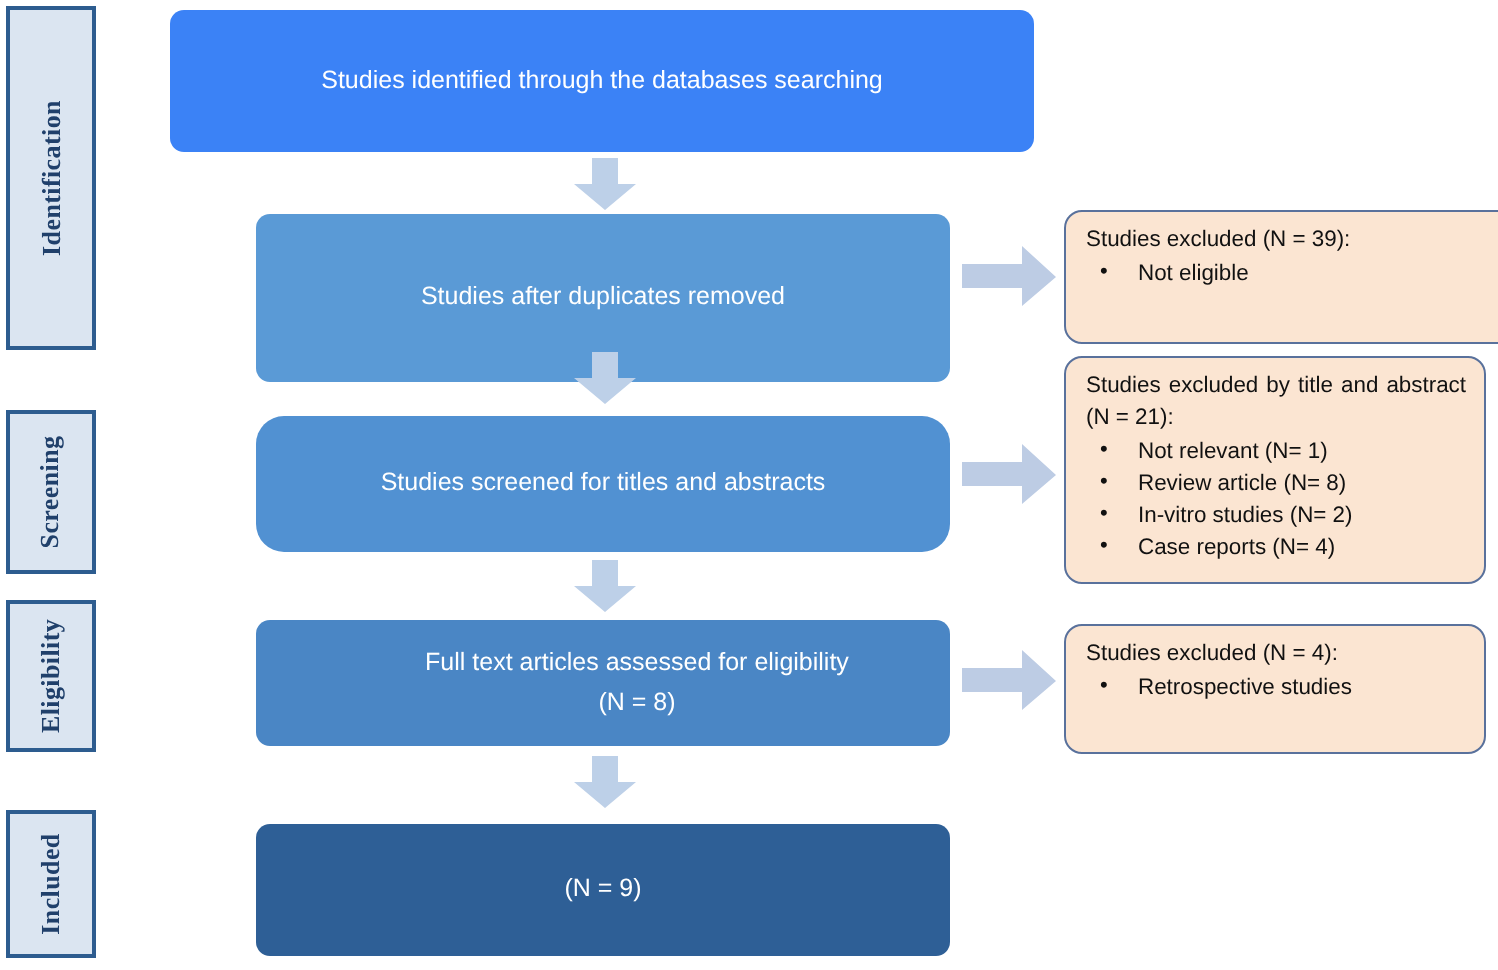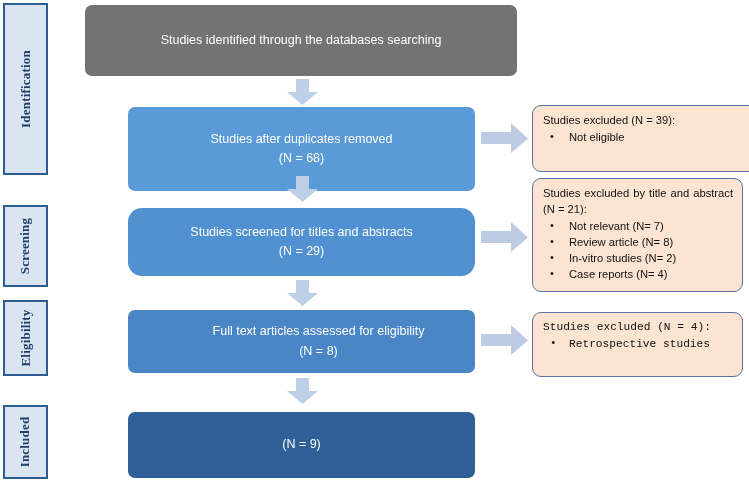--- a/index.html
+++ b/index.html
@@ -108,37 +108,35 @@
   </div>
 
   <div class="stage-label" style="left:3px; top:300px; width:45px; height:76px;">
     <span class="stage-text">Eligibility</span>
   </div>
 
   <div class="stage-label" style="left:3px; top:405px; width:45px; height:74px;">
     <span class="stage-text">Included</span>
   </div>
 
-  <div class="flow-box" style="left:85px; top:5px; width:432px; height:71px; background:#737373;">
+  <div class="flow-box" style="left:85px; top:5px; width:432px; height:71px; background:#3b82f6;">
     <span>
       <span>Studies identified through the databases searching</span>
     </span>
   </div>
 
   <div class="flow-box" style="left:128px; top:107px; width:347px; height:84px; background:#5a9ad6;">
     <span>
       <span>Studies after duplicates removed</span>
-      <span class="line2">(N = 68)</span>
     </span>
   </div>
 
   <div class="flow-box" style="left:128px; top:208px; width:347px; height:68px; background:#5191d2;border-radius:14px;">
     <span>
       <span>Studies screened for titles and abstracts</span>
-      <span class="line2">(N = 29)</span>
     </span>
   </div>
 
   <div class="flow-box" style="left:128px; top:310px; width:347px; height:63px; background:#4a86c5;padding-left:44px;">
     <span>
       <span>Full text articles assessed for eligibility</span>
       <span class="line2">(N = 8)</span>
     </span>
   </div>
 
@@ -198,38 +196,38 @@
         <span>Not eligible</span>
       </li>
     </ul>
   </div>
 
   <div class="excl-box" style="left:532px; top:178px; width:211px; height:114px;">
     <span class="excl-head justify">Studies excluded by title and abstract (N = 21):</span>
     <ul class="excl-list">
       <li>
         <span class="bullet">•</span>
-        <span>Not relevant (N= 7)</span>
+        <span>Not relevant (N= 1)</span>
       </li>
       <li>
         <span class="bullet">•</span>
         <span>Review article (N= 8)</span>
       </li>
       <li>
         <span class="bullet">•</span>
         <span>In-vitro studies (N= 2)</span>
       </li>
       <li>
         <span class="bullet">•</span>
         <span>Case reports (N= 4)</span>
       </li>
     </ul>
   </div>
 
-  <div class="excl-box" style="left:532px; top:312px; width:211px; height:65px;font-family:Liberation Mono, monospace;">
+  <div class="excl-box" style="left:532px; top:312px; width:211px; height:65px;">
     <span class="excl-head">Studies excluded (N = 4):</span>
     <ul class="excl-list">
       <li>
         <span class="bullet">•</span>
         <span>Retrospective studies</span>
       </li>
     </ul>
   </div>
 
 </div>

